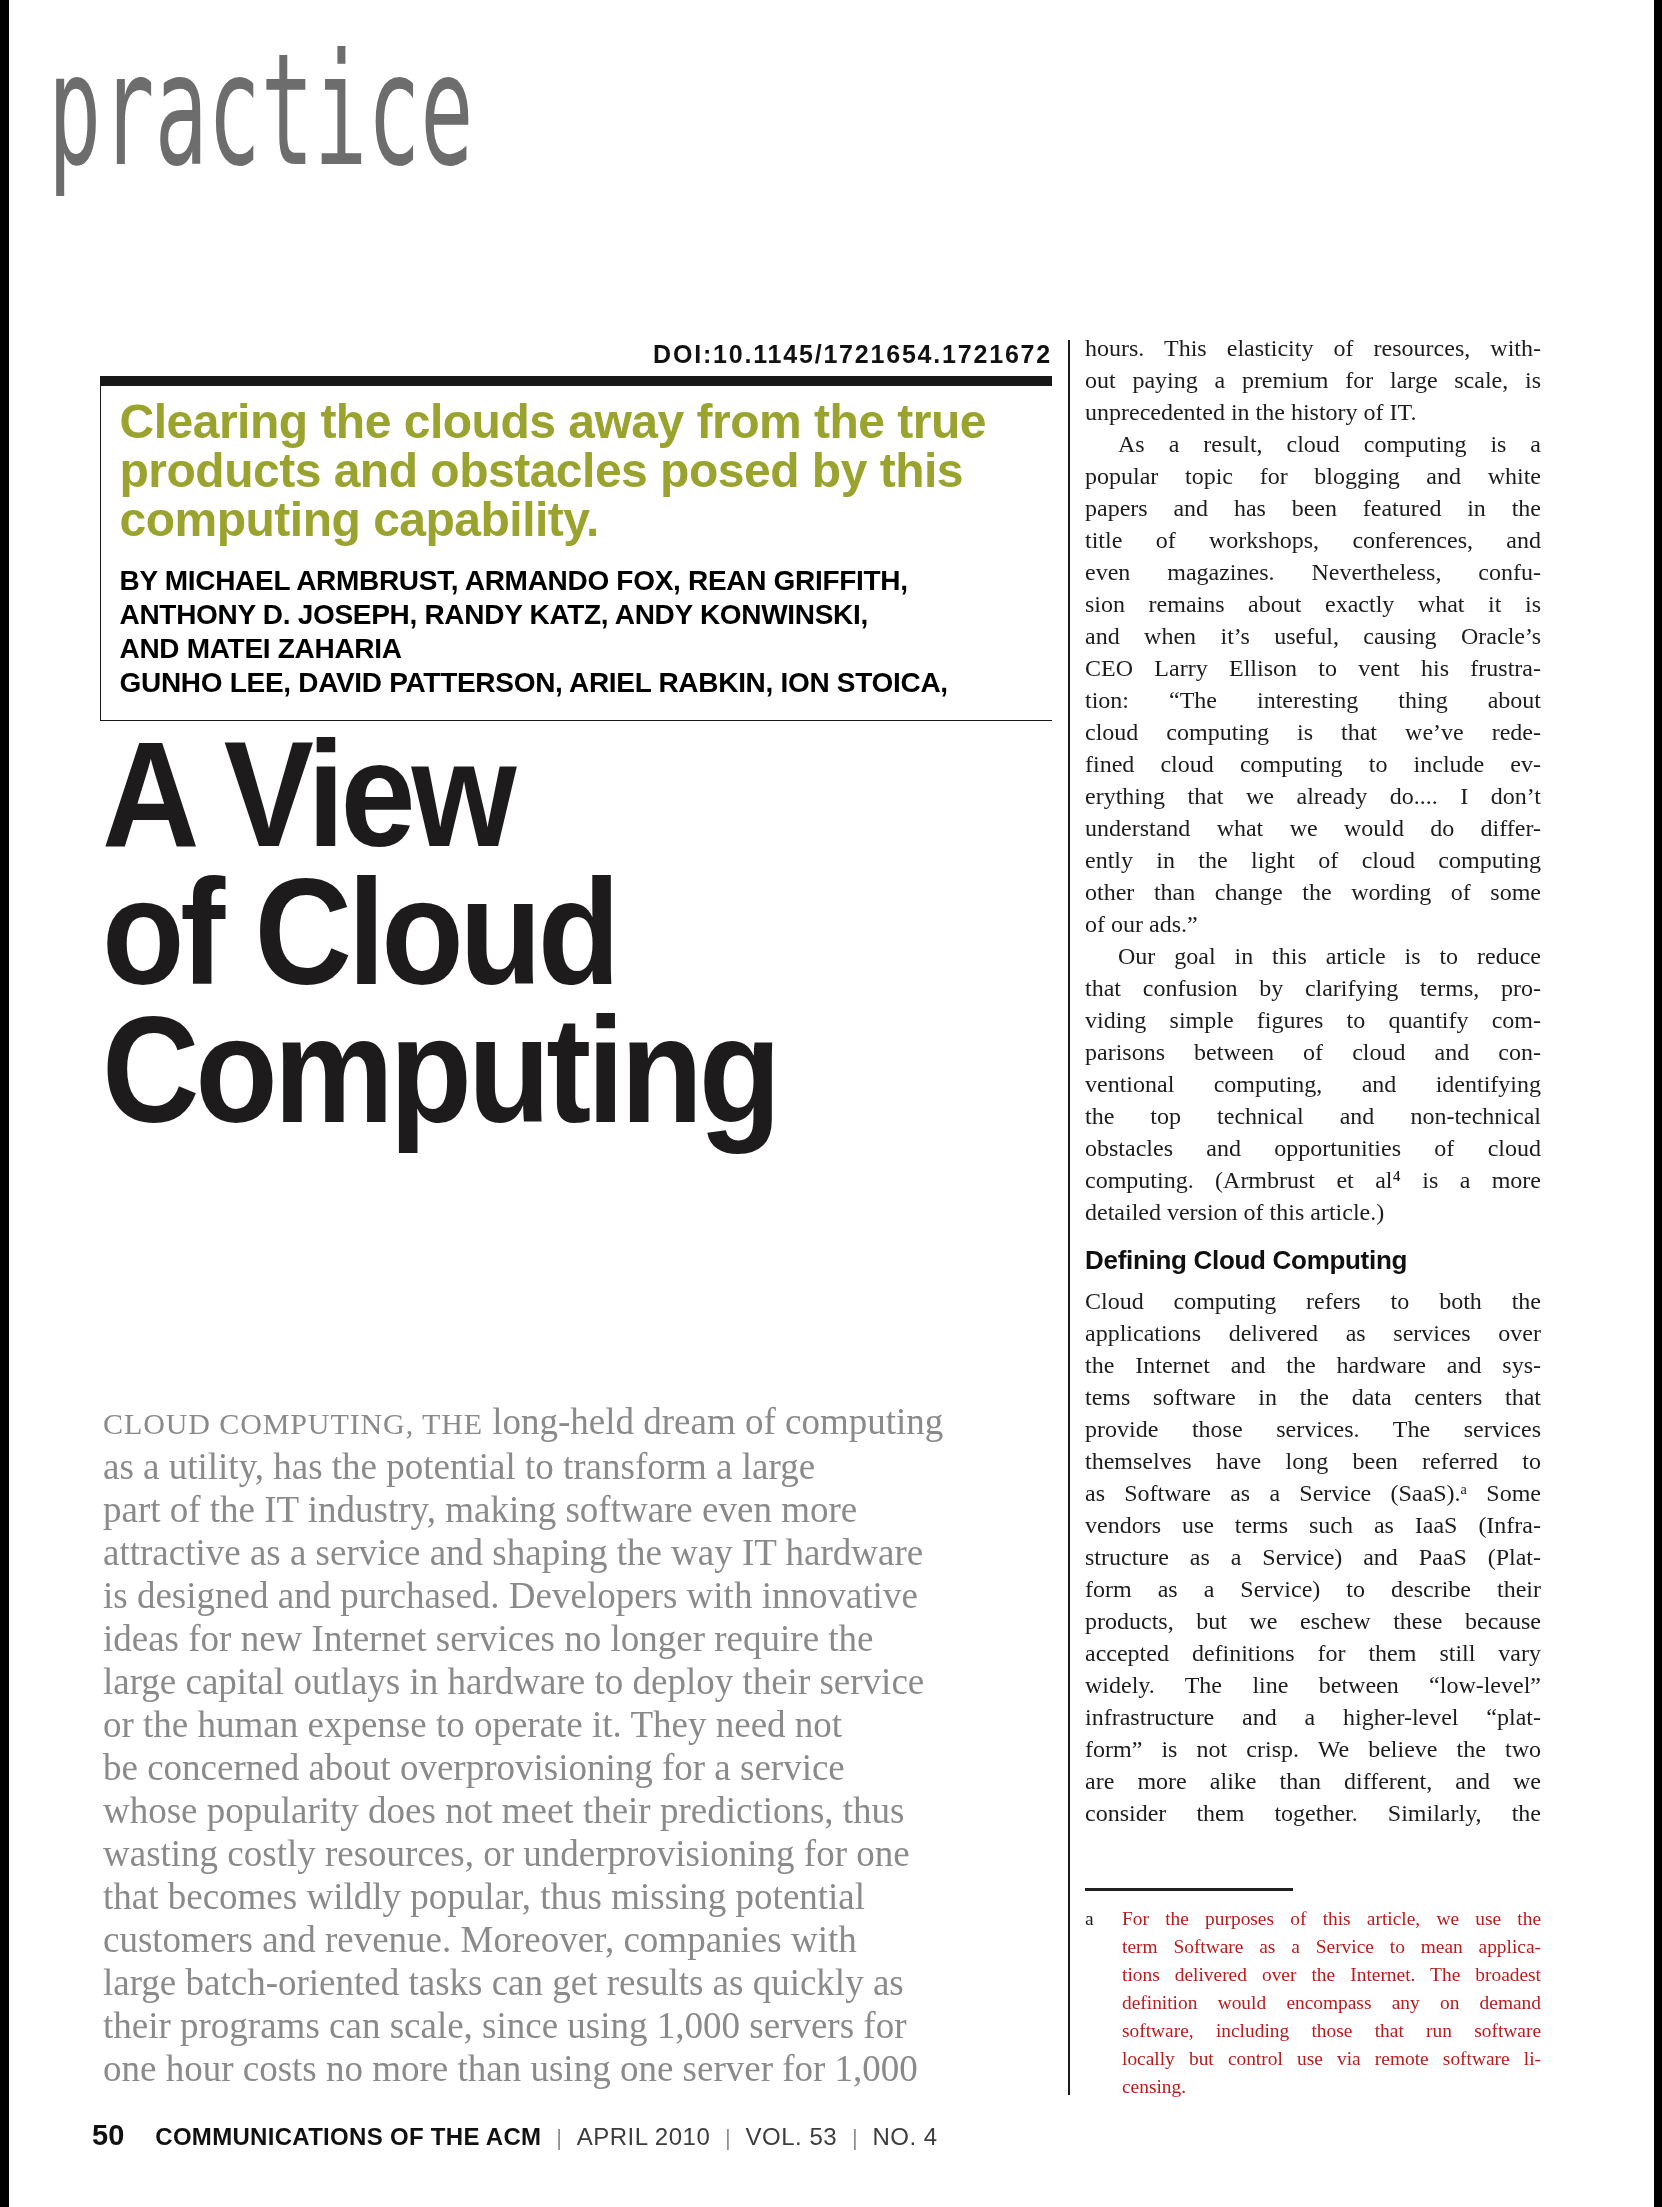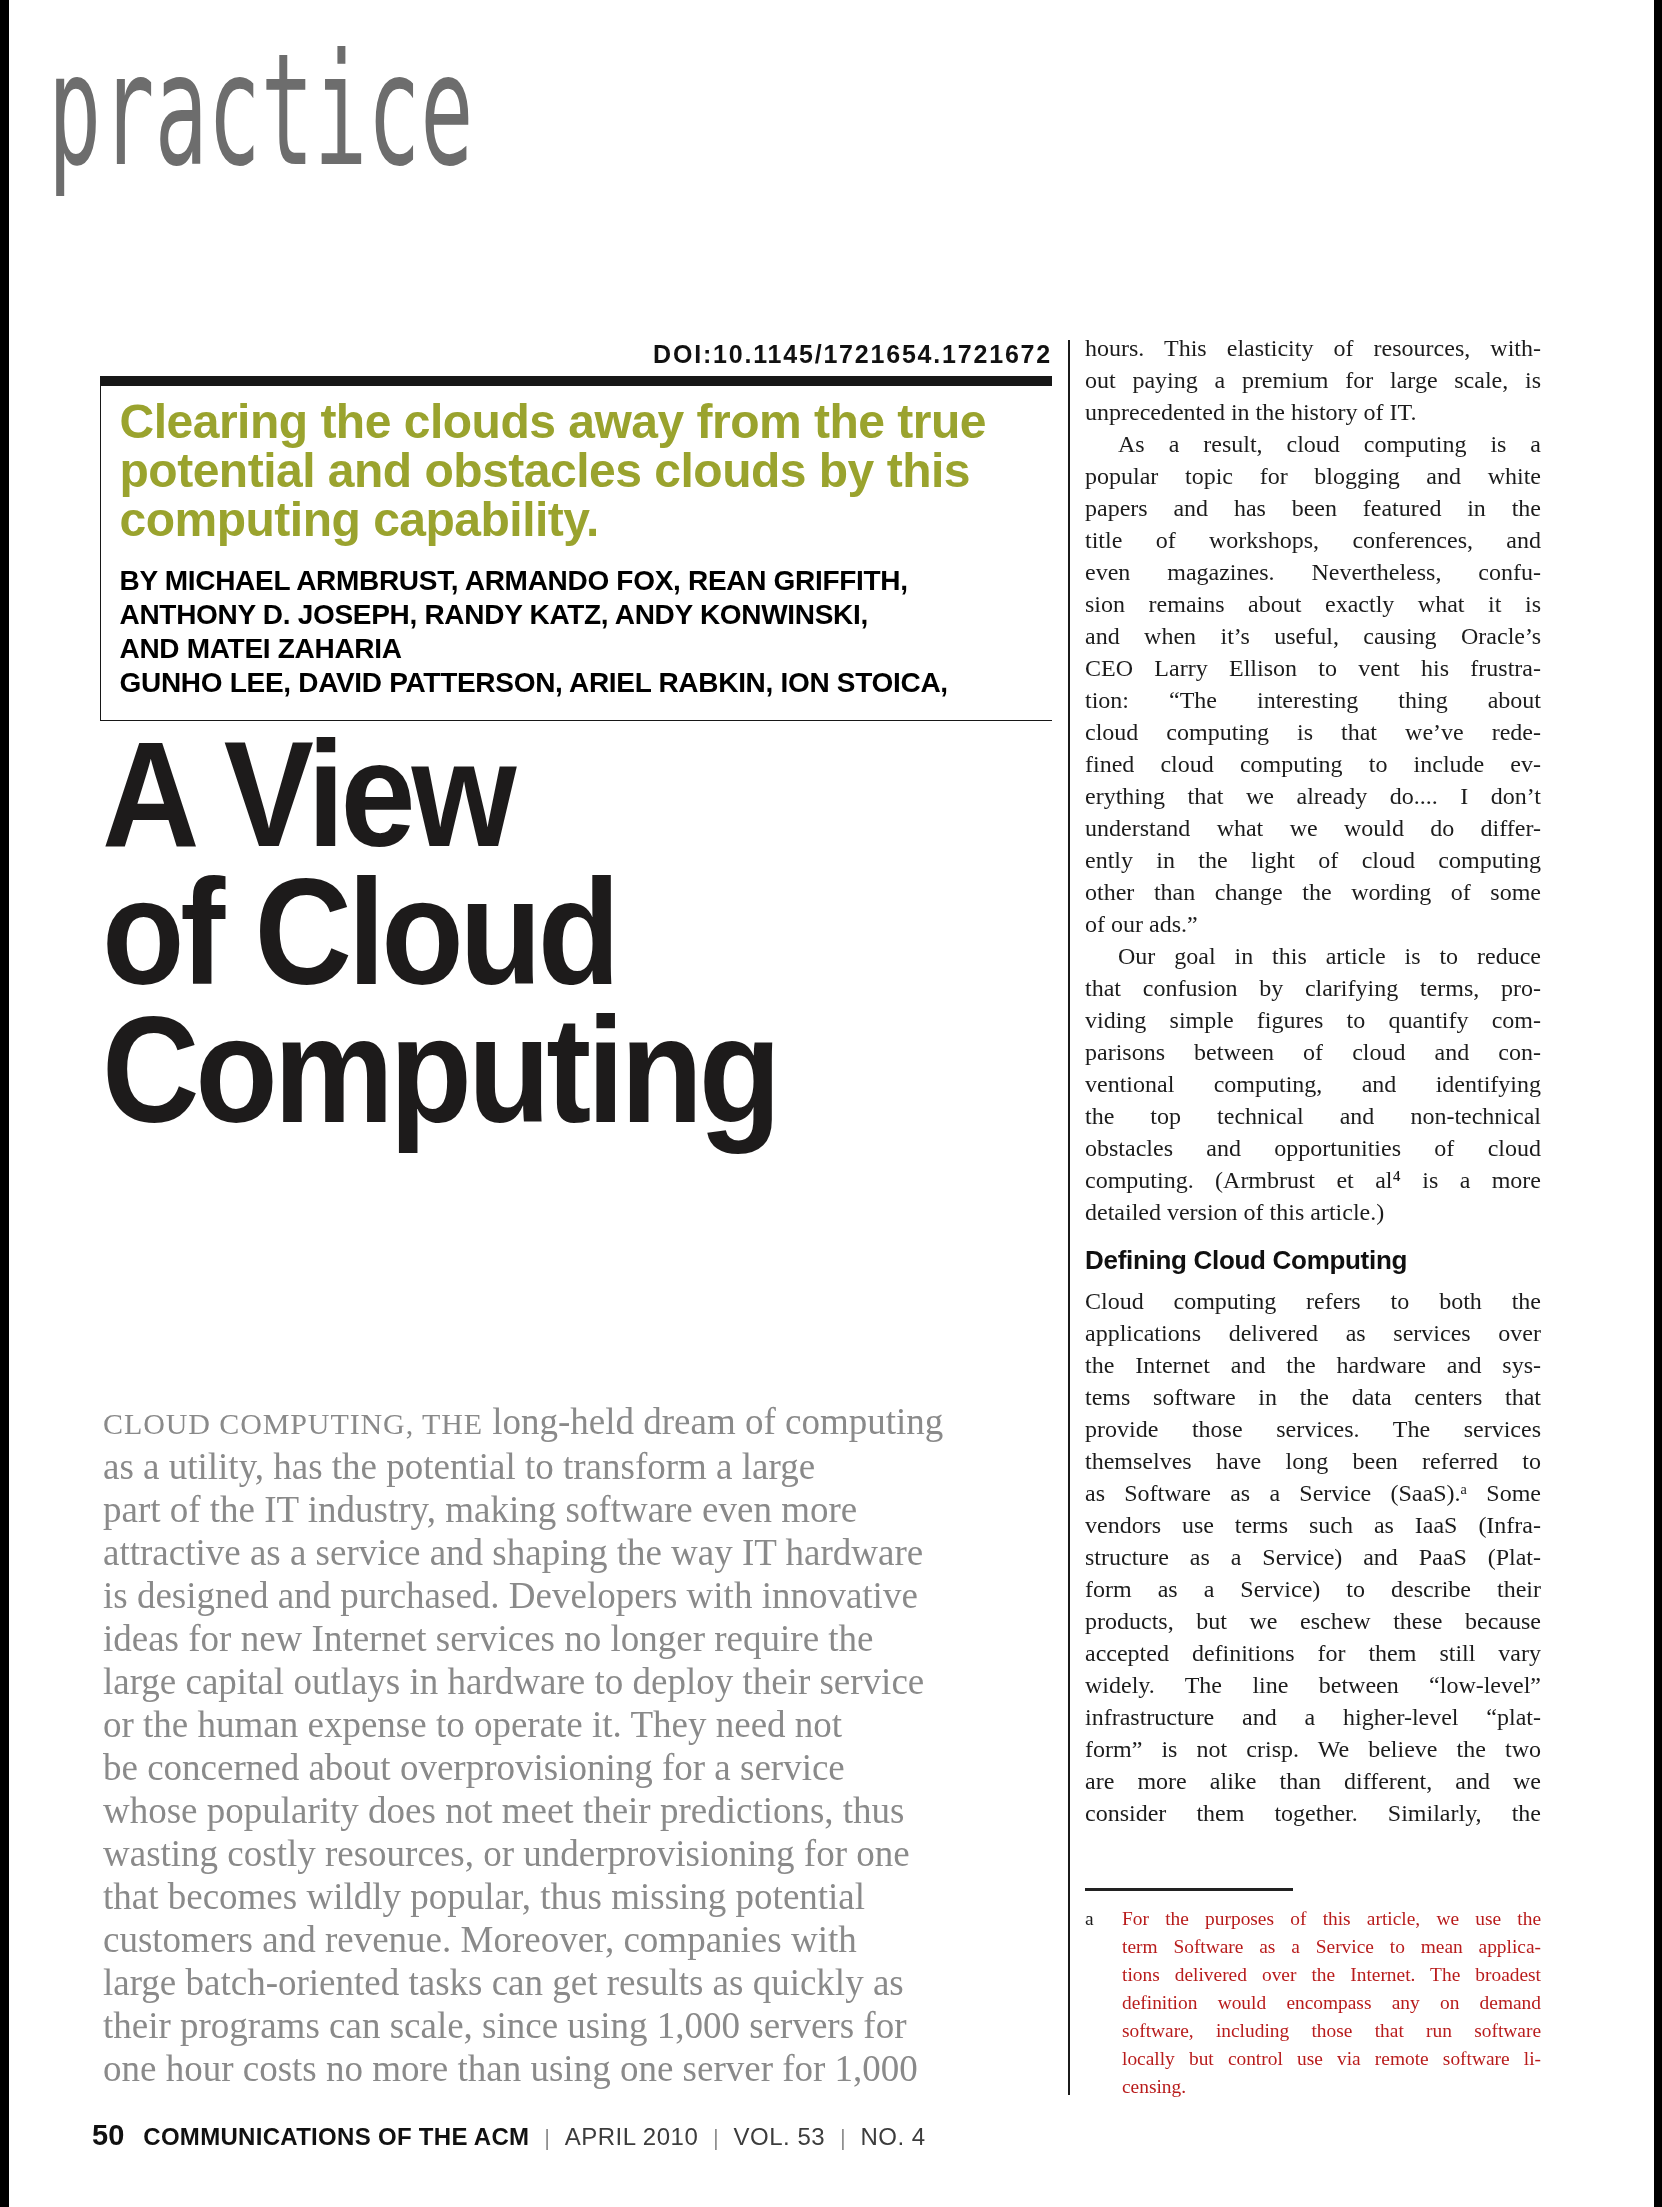--- a/index.html
+++ b/index.html
@@ -51,41 +51,41 @@
   .fn-rule{width:208px;height:2.8px;background:#222;margin-bottom:14.8px;}
   .fn-body{position:relative;padding-left:37px;}
   .fn-marker{position:absolute;left:0;top:0;font-size:19.4px;line-height:28px;color:#1c1c1c;}
   .fn-line{font-size:19.4px;line-height:28px;color:#b91c1c;
     text-align:justify;text-align-last:justify;}
   .fn-line.last{text-align-last:left;}
 
   .footer{position:absolute;left:92px;top:2119px;display:flex;align-items:baseline;
     font-family:"Liberation Sans",sans-serif;white-space:nowrap;}
   .footer-page{font-size:29px;font-weight:bold;color:#111;}
-  .footer-pub{font-size:24px;font-weight:bold;margin-left:19px;color:#111;letter-spacing:0.3px;}
+  .footer-pub{font-size:24px;font-weight:bold;margin-left:31px;color:#111;letter-spacing:0.3px;}
   .footer-sep{font-size:22px;color:#8f8f8f;margin:0 14.8px;}
   .footer-item{font-size:24px;color:#3c3c3c;letter-spacing:0.5px;}
 </style>
 </head>
 <body>
 
 <div class="edge edge-left"></div>
 <div class="edge edge-right"></div>
 
 <div class="practice">practice</div>
 
 <div class="doi">DOI:10.1145/1721654.1721672</div>
 
 <div class="topbar"></div>
 
 <div class="deckbox">
   <div>
 
   <div class="deck-line">Clearing the clouds away from the true</div>
-      <div class="deck-line">potential and obstacles clouds by this</div>
+      <div class="deck-line">products and obstacles posed by this</div>
       <div class="deck-line">computing capability.</div>
     </div>
   <div class="byline">
 
   <div class="byline-line">BY MICHAEL ARMBRUST, ARMANDO FOX, REAN GRIFFITH,</div>
       <div class="byline-line">ANTHONY D. JOSEPH, RANDY KATZ, ANDY KONWINSKI,</div>
       <div class="byline-line">AND MATEI ZAHARIA</div>
       <div class="byline-line">GUNHO LEE, DAVID PATTERSON, ARIEL RABKIN, ION STOICA,</div>
     </div>
 </div>

